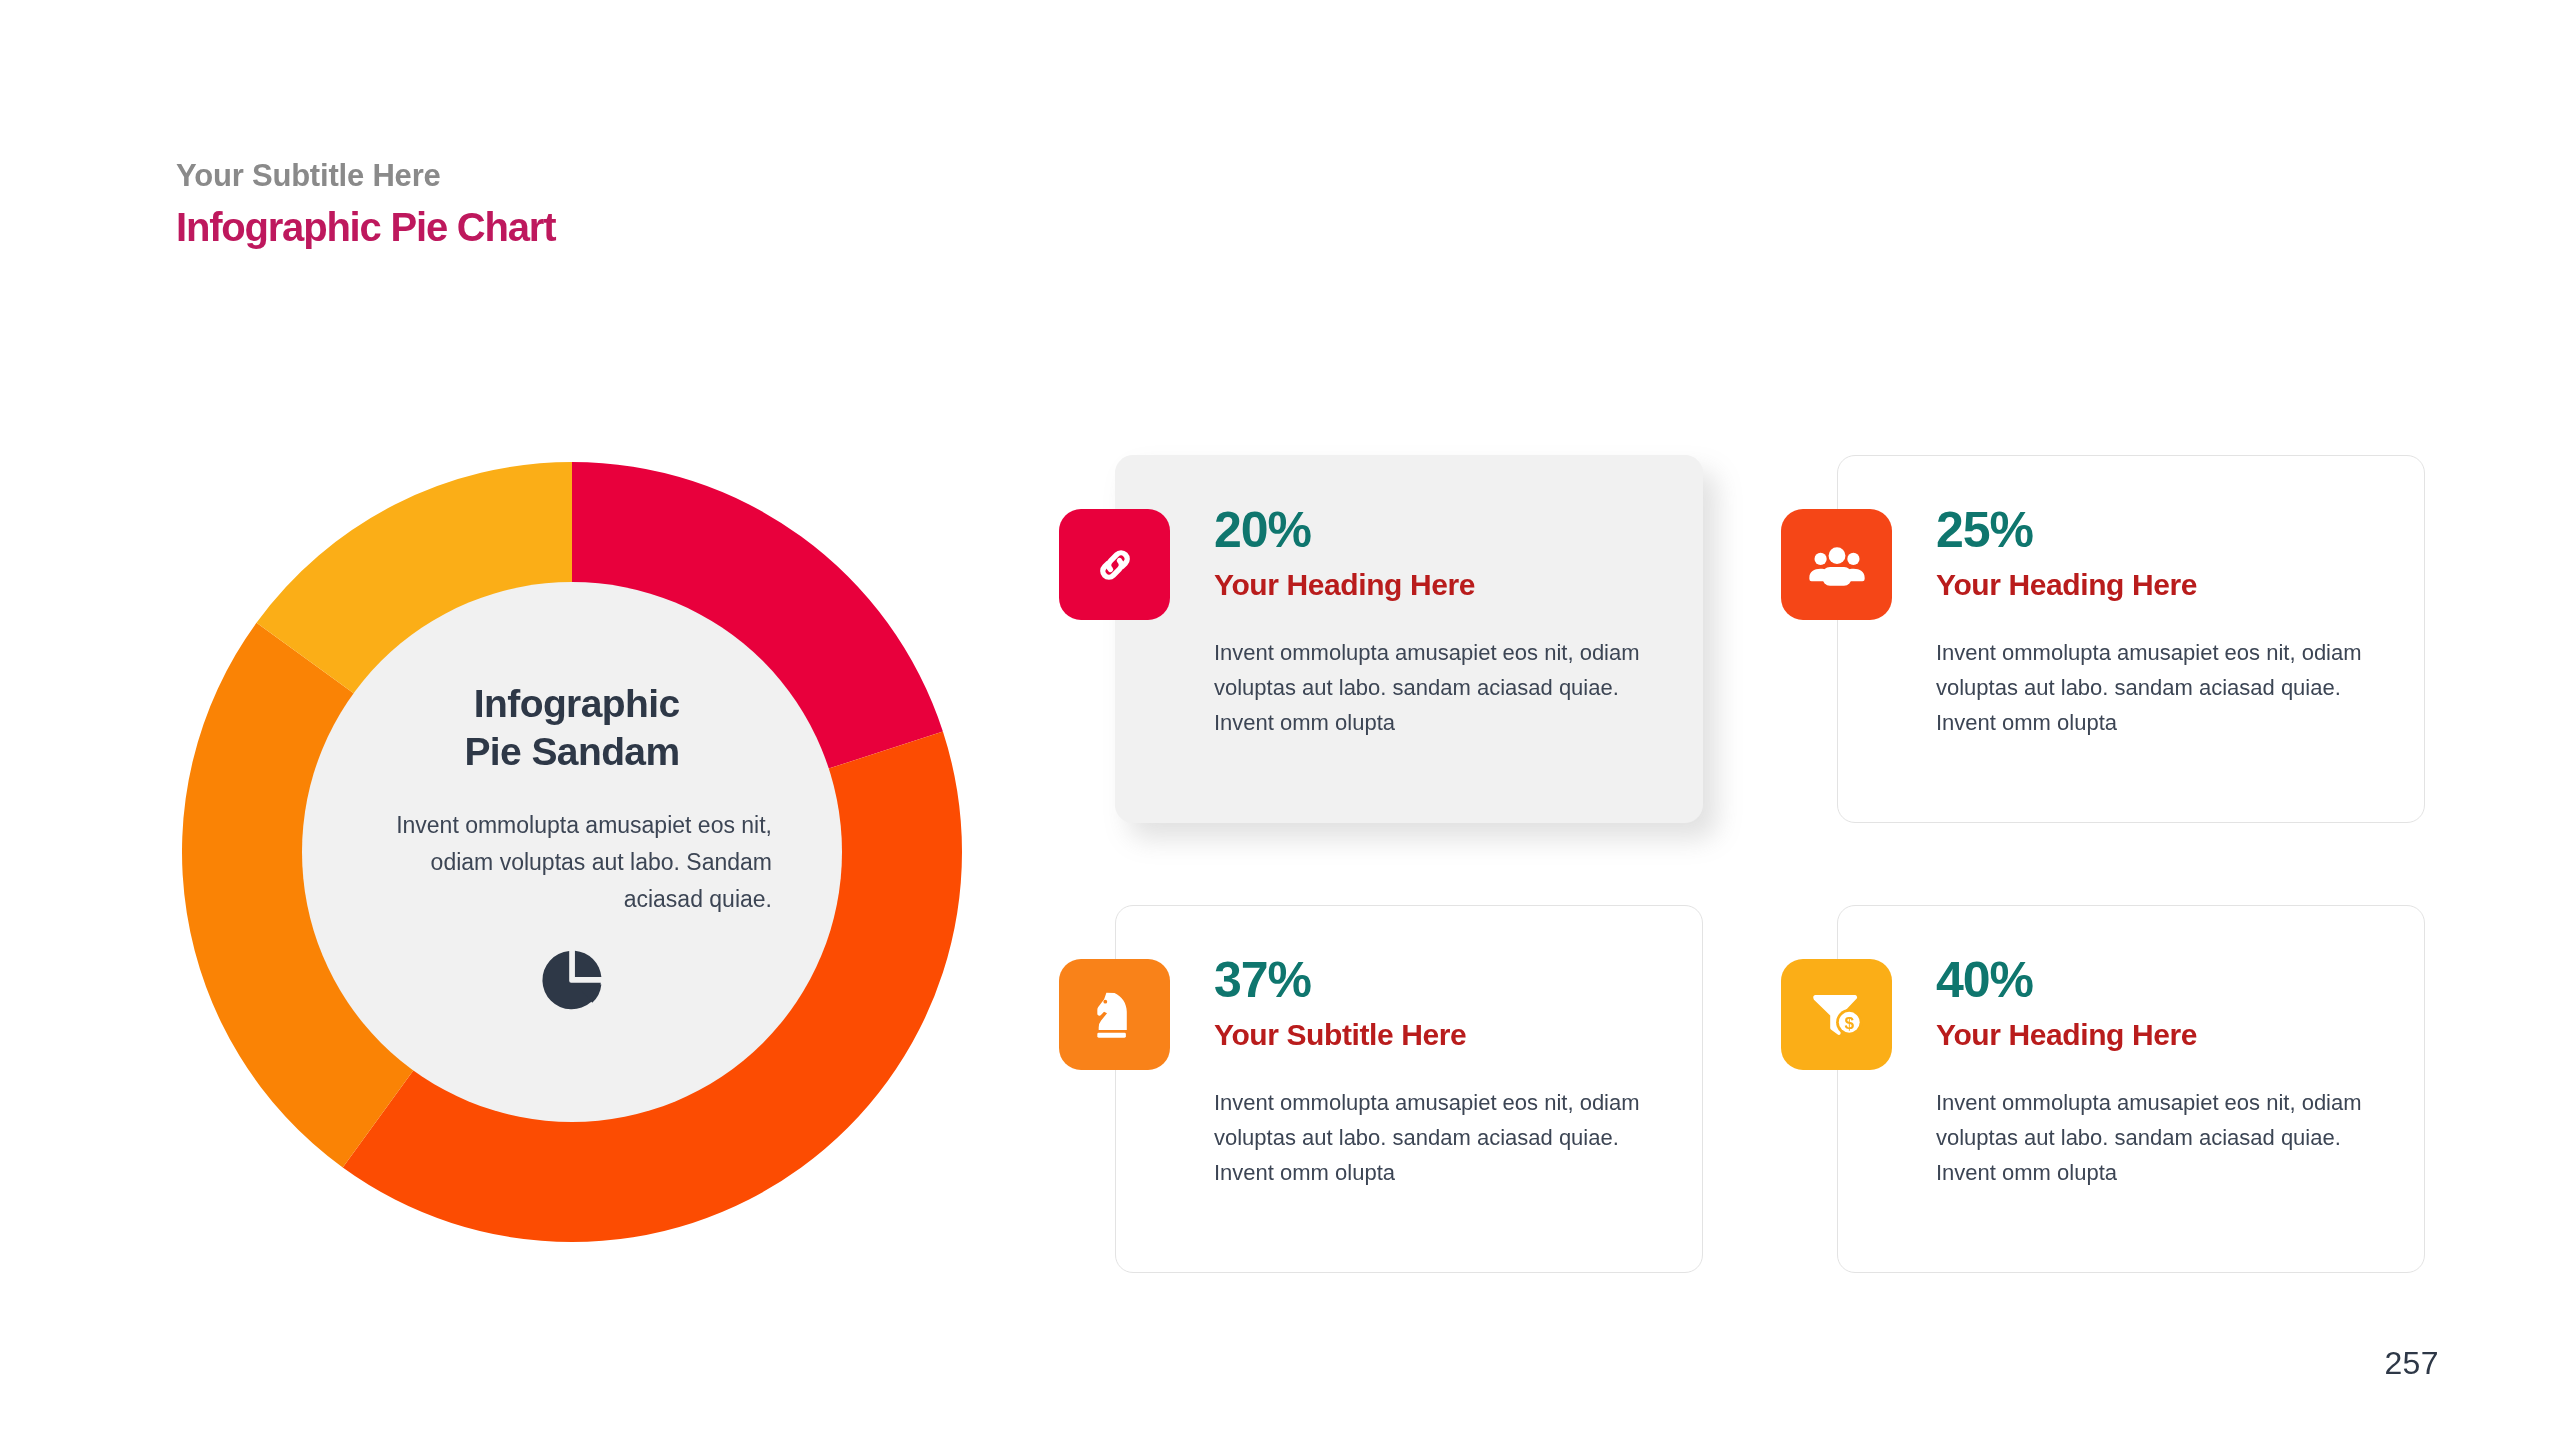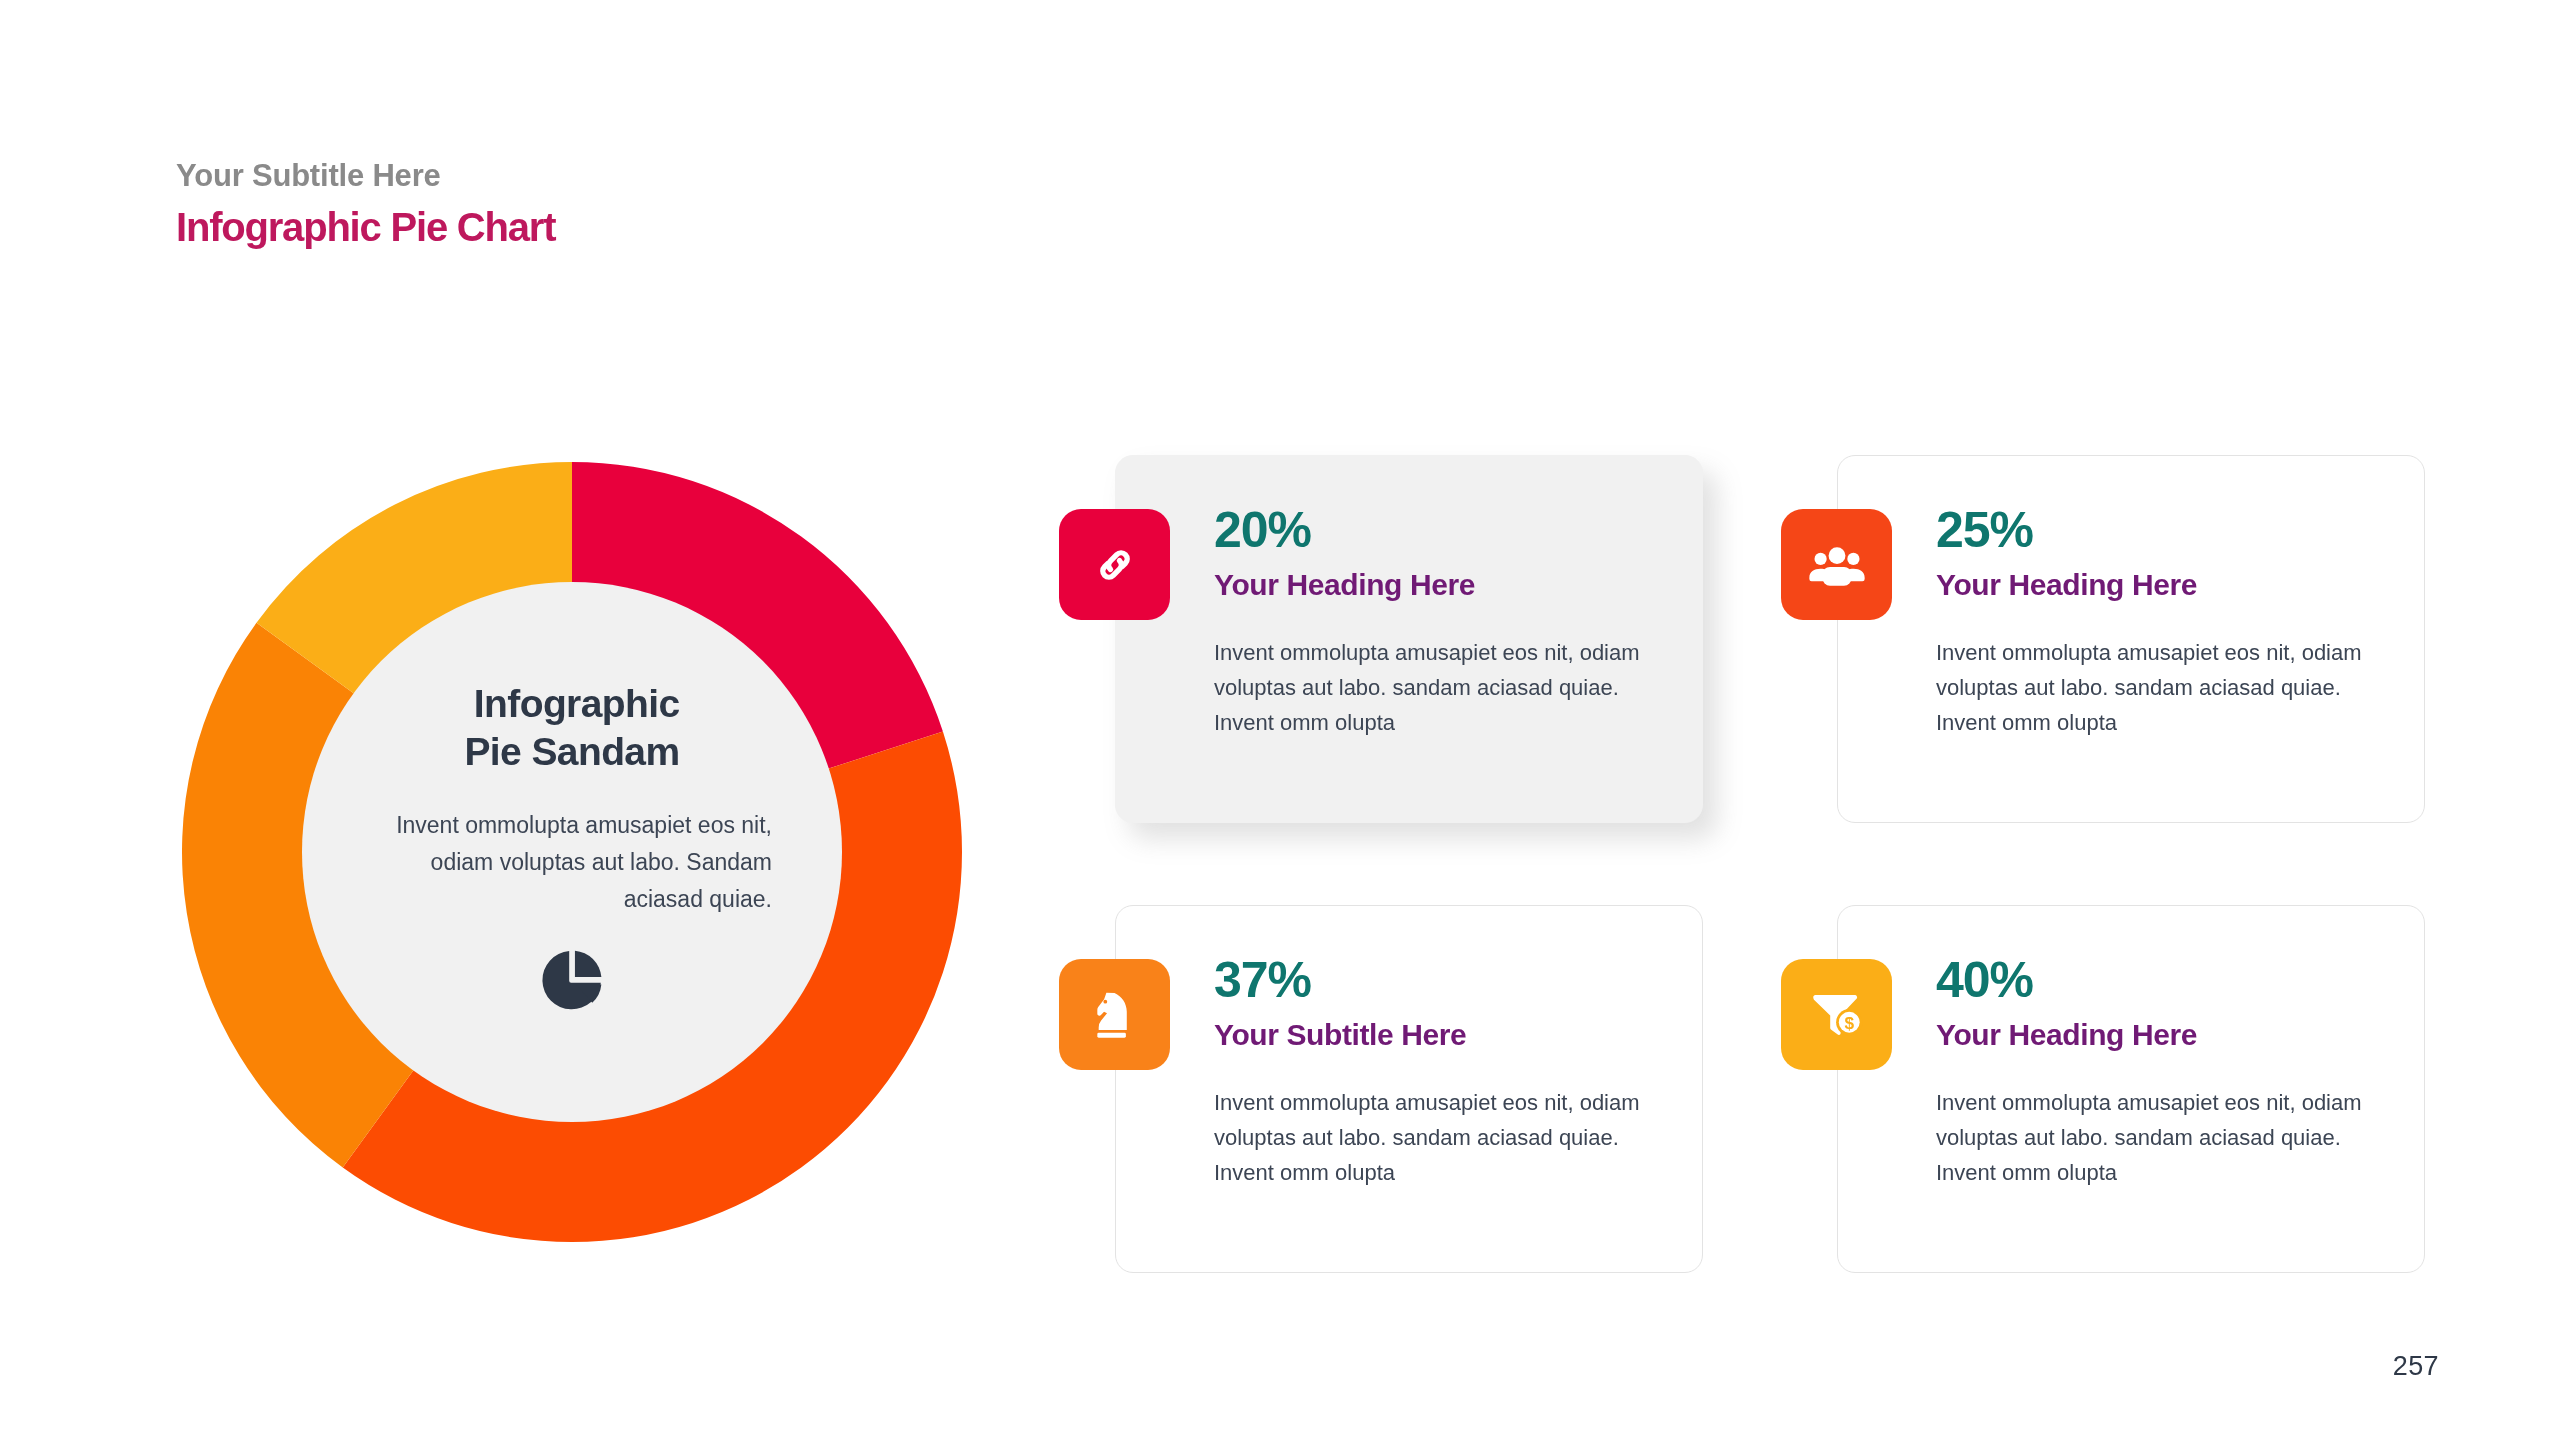--- a/index.html
+++ b/index.html
@@ -138,40 +138,40 @@
     font-size: 50px;
     font-weight: bold;
     color: #0f766e;
     letter-spacing: -1px;
     line-height: 1.06;
     margin: 0;
   }
   .card-heading {
     font-size: 30px;
     font-weight: bold;
-    color: #701a75;
+    color: #b91c1c;
     letter-spacing: -0.4px;
     line-height: 1.2;
     margin: 10px 0 0 0;
   }
   .card-text {
     margin: 33px 0 0 0;
     font-size: 22px;
     color: #3c4554;
     line-height: 1.58;
     max-width: 452px;
     font-weight: 400;
   }
 
   
   .page-number {
     position: absolute;
     right: 120px;
     bottom: 58px;
-    font-size: 27px;
+    font-size: 32px;
     color: #2e3847;
     letter-spacing: 0.4px;
   }
 </style>
 </head>
 <body>
 
 <div class="header">
   <div class="subtitle">Your Subtitle Here</div>
   <div class="title">Infographic Pie Chart</div>

